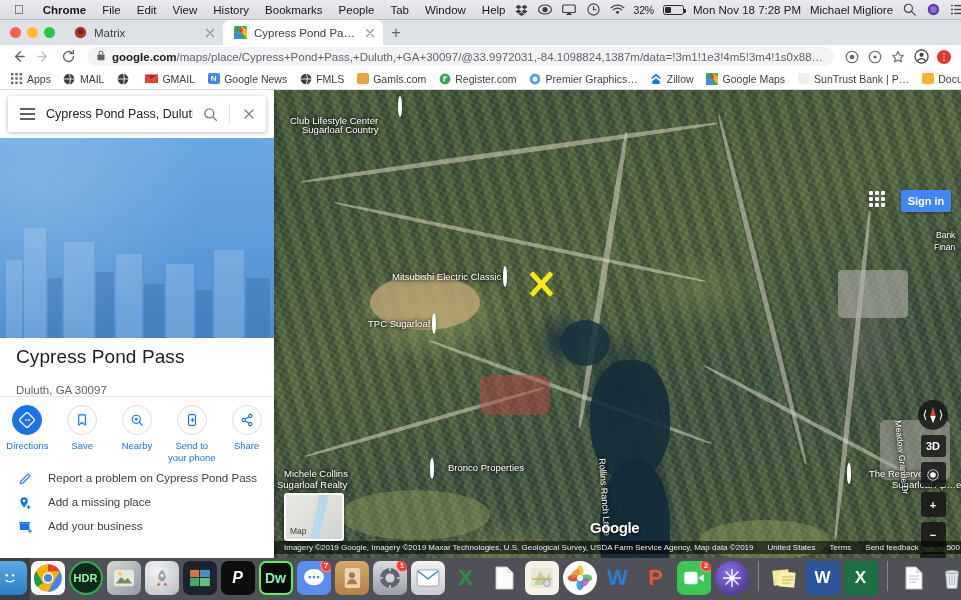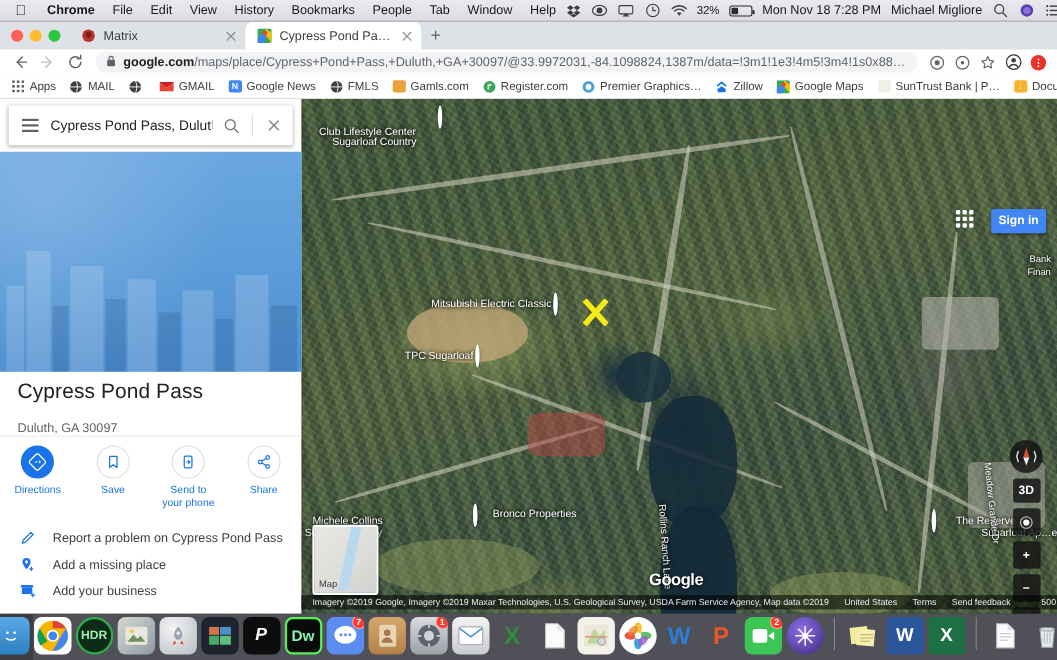--- a/index.html
+++ b/index.html
@@ -117,21 +117,21 @@
   .place-title { font-size: 19px; color: #202124; font-weight: 400; letter-spacing: .1px; }
   .place-sub { font-size: 11.5px; color: #5f6368; margin-top: 16px; }
 
   .actions { position: absolute; top: 306px; left: 0; width: 274px; height: 66px; border-top: 1px solid #e8eaed; display: flex; justify-content: space-around; padding-top: 8px; }
   .act { width: 52px; text-align: center; }
   .act-circ { width: 30px; height: 30px; border-radius: 50%; margin: 0 auto 5px; display: flex; align-items: center; justify-content: center; border: 1px solid #dadce0; color: #1a73e8; }
   .act-circ.filled { background: #1a73e8; border-color: #1a73e8; color: #fff; }
   .act-lbl { font-size: 9.5px; color: #1a73e8; line-height: 1.25; }
 
   .links { position: absolute; top: 382px; left: 0; width: 274px; }
-  .lrow { height: 24px; display: flex; align-items: flex-end; padding-left: 16px; gap: 14px; }
+  .lrow { height: 24px; display: flex; align-items: flex-start; padding-left: 16px; gap: 14px; }
   .lrow .li { width: 18px; display: flex; justify-content: center; color: #1a73e8; }
   .lrow .lt { font-size: 11.5px; color: #3c4043; }
 
   
   .signin { position: absolute; top: 100px; right: 10px; width: 50px; height: 22px; background: #4285f4; color: #fff; font-size: 11px; font-weight: bold; display: flex; align-items: center; justify-content: center; border-radius: 2px; box-shadow: 0 1px 3px rgba(0,0,0,.4); z-index: 30; }
   .gridbtn { position: absolute; top: 101px; right: 72px; width: 20px; height: 20px; z-index: 30; display: grid; grid-template-columns: repeat(3,4px); grid-template-rows: repeat(3,4px); gap: 2px; }
   .gridbtn i { background: #fff; border-radius: 1px; box-shadow: 0 0 1px rgba(0,0,0,.6); }
 
   .maplabel { position: absolute; color: #fff; font-size: 9.5px; text-shadow: 0 0 3px rgba(0,0,0,.95), 0 0 5px rgba(0,0,0,.8); white-space: nowrap; z-index: 12; pointer-events: none; }
   .poi { position: absolute; z-index: 12; }
@@ -140,21 +140,21 @@
   .xmark { position: absolute; left: 528px; top: 180px; width: 28px; height: 28px; z-index: 15; }
   .xmark:before, .xmark:after { content: ""; position: absolute; left: 11px; top: -1px; width: 5px; height: 30px; background: #f5ea17; border-radius: 1px; }
   .xmark:before { transform: rotate(42deg); } .xmark:after { transform: rotate(-42deg); }
 
   .ctrls { position: absolute; right: 14px; top: 310px; width: 28px; z-index: 25; display: flex; flex-direction: column; align-items: center; gap: 5px; }
   .compass { width: 30px; height: 30px; border-radius: 50%; background: rgba(20,20,20,.82); display: flex; align-items: center; justify-content: center; }
   .cbtn { width: 25px; height: 22px; border-radius: 3px; background: rgba(20,20,20,.82); color: #fff; display: flex; align-items: center; justify-content: center; font-size: 11px; font-weight: bold; }
   .cbtn.sq { width: 25px; height: 25px; }
   .pegman { width: 26px; height: 30px; border-radius: 4px; background: rgba(20,20,20,.82); display:flex;align-items:center;justify-content:center; }
 
-  .minimap { position: absolute; left: 284px; bottom: 17px; width: 60px; height: 64px; border: 2px solid #fff; border-radius: 3px; box-shadow: 0 1px 4px rgba(0,0,0,.6); overflow: hidden; z-index: 25;
+  .minimap { position: absolute; left: 284px; bottom: 17px; width: 60px; height: 48px; border: 2px solid #fff; border-radius: 3px; box-shadow: 0 1px 4px rgba(0,0,0,.6); overflow: hidden; z-index: 25;
     background: linear-gradient(135deg,#e8e8e6,#dcdcd8 60%,#cfd3d0); }
   .minimap .riv { position: absolute; left: 28px; top: -6px; width: 9px; height: 64px; background: #b8d8ee; transform: rotate(12deg); filter: blur(.4px); }
   .minimap .mm-lbl { position: absolute; left: 4px; bottom: 3px; font-size: 8.5px; color: #3c4043; }
 
   .gwatermark { position: absolute; left: 590px; bottom: 22px; font-size: 15px; font-weight: bold; color: #fff; text-shadow: 0 1px 3px rgba(0,0,0,.9); letter-spacing: -.4px; z-index: 20; }
 
   .attrib { position: absolute; left: 274px; right: 0; bottom: 4px; height: 13px; background: rgba(0,0,0,.55); color: #e8eaed; font-size: 8px; display: flex; align-items: center; gap: 14px; padding: 0 10px; z-index: 26; white-space: nowrap; }
   .attrib .spacer { flex: 1; }
   .scalebar { display: flex; align-items: center; gap: 3px; }
 
@@ -614,20 +614,30 @@
           <div class="act-circ">
             <svg width="14" height="14" viewBox="0 0 16 16">
                 <path d="M4.2 2.2h7.6v11.6L8 10.8l-3.8 3z" fill="none" stroke="#1a73e8" stroke-width="1.3" stroke-linejoin="round"></path>
               </svg>
           </div>
           <div class="act-lbl">Save</div>
         </div>
         <div class="act">
           <div class="act-circ">
             <svg width="14" height="14" viewBox="0 0 16 16">
+                <circle cx="7.2" cy="7.2" r="4.6" fill="none" stroke="#1a73e8" stroke-width="1.3"></circle>
+                <circle cx="7.2" cy="7.2" r="1.6" fill="#1a73e8"></circle>
+                <path d="M10.6 10.6 14 14" stroke="#1a73e8" stroke-width="1.3" stroke-linecap="round"></path>
+              </svg>
+          </div>
+          <div class="act-lbl">Nearby</div>
+        </div>
+        <div class="act">
+          <div class="act-circ">
+            <svg width="14" height="14" viewBox="0 0 16 16">
                 <rect x="4" y="1.8" width="8" height="12.4" rx="1.4" fill="none" stroke="#1a73e8" stroke-width="1.3"></rect>
                 <path d="M6.4 8h3.4M8.4 6.4 10 8l-1.6 1.6" fill="none" stroke="#1a73e8" stroke-width="1.2" stroke-linecap="round" stroke-linejoin="round"></path>
               </svg>
           </div>
           <div class="act-lbl">Send to your phone</div>
         </div>
         <div class="act">
           <div class="act-circ">
             <svg width="14" height="14" viewBox="0 0 16 16">
                 <circle cx="11.8" cy="3.4" r="1.9" fill="none" stroke="#1a73e8" stroke-width="1.3"></circle>

